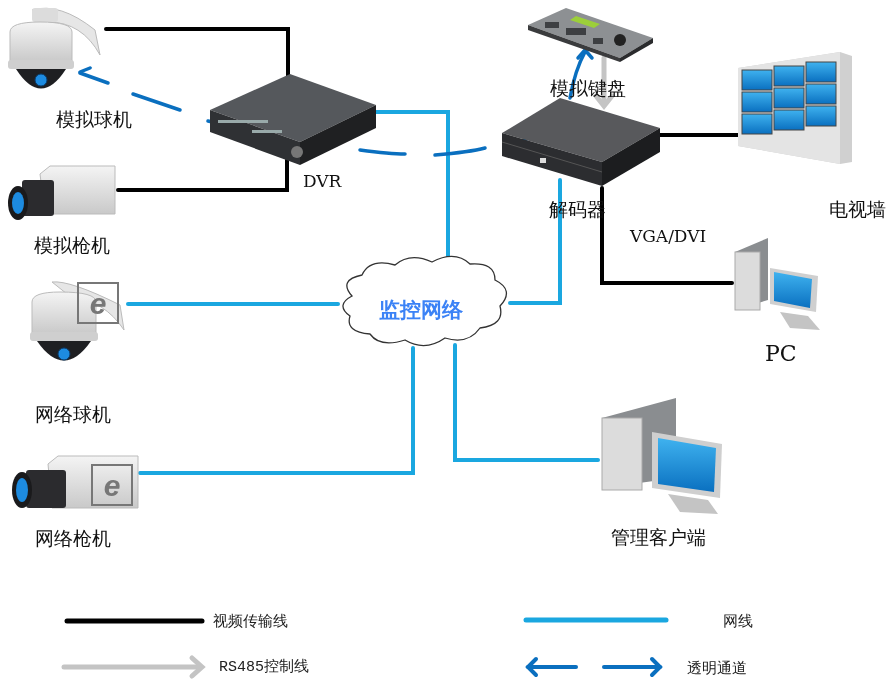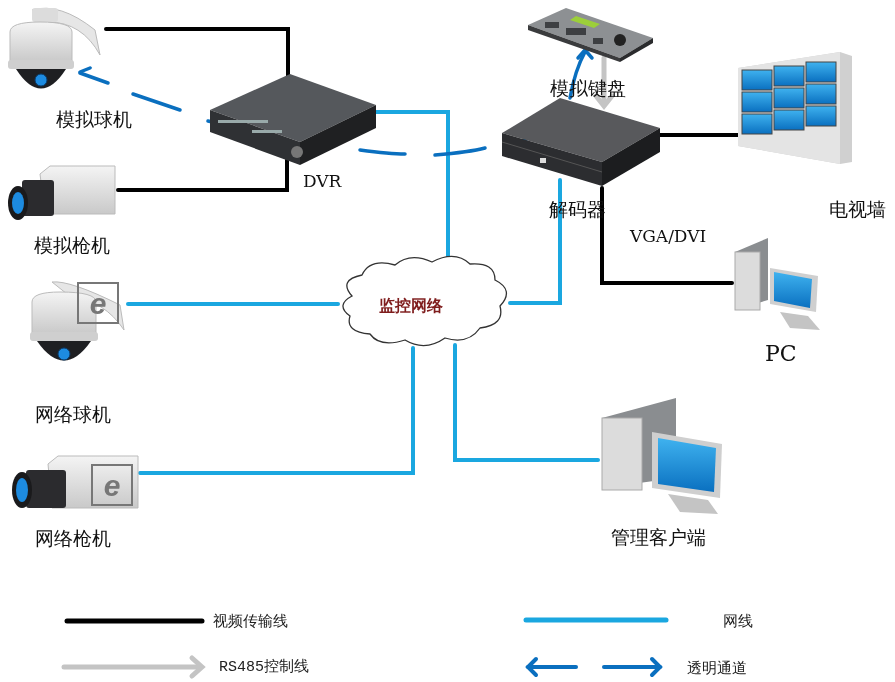--- a/index.html
+++ b/index.html
@@ -1,20 +1,20 @@
 <!DOCTYPE html>
 <html><head>
 <meta charset="utf-8">
 <style>
   html,body{margin:0;padding:0;background:#ffffff;}
   body{width:895px;height:682px;position:relative;overflow:hidden;font-family:"DejaVu Serif","Liberation Serif",serif;}
   #diagram{position:absolute;left:0;top:0;width:895px;height:682px;}
   .lbl{position:absolute;font-size:19px;color:#111;white-space:nowrap;font-family:"DejaVu Sans","Liberation Sans",sans-serif;}
   .lbl-serif{font-family:"DejaVu Serif","Liberation Serif",serif;}
-  .cloud-lbl{position:absolute;font-size:16px;font-weight:bold;color:#7f1d1d;font-family:"DejaVu Sans","Liberation Sans",sans-serif;}
+  .cloud-lbl{position:absolute;font-size:21px;font-weight:bold;color:#3b82f6;font-family:"DejaVu Sans","Liberation Sans",sans-serif;}
   .legend-lbl{position:absolute;font-size:15px;color:#222;font-family:"DejaVu Serif","Liberation Serif",serif;white-space:nowrap;text-align:center;}
 </style>
 </head>
 <body>
 
 <svg id="diagram" viewBox="0 0 895 682" xmlns="http://www.w3.org/2000/svg">
   <defs>
     <linearGradient id="scr" x1="0" y1="0" x2="0" y2="1">
       <stop offset="0" stop-color="#3fb2ef"></stop>
       <stop offset="1" stop-color="#0a70c0"></stop>

